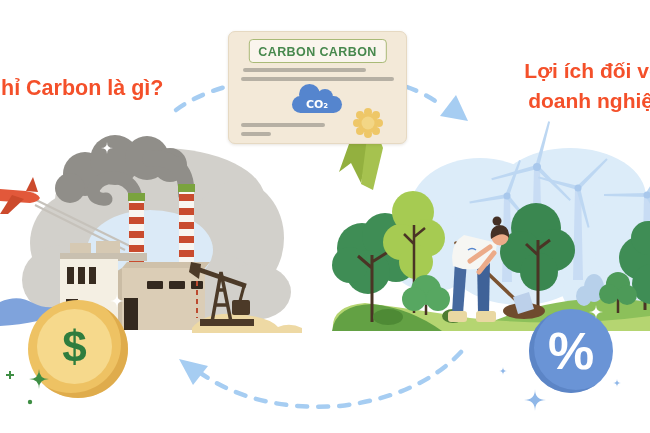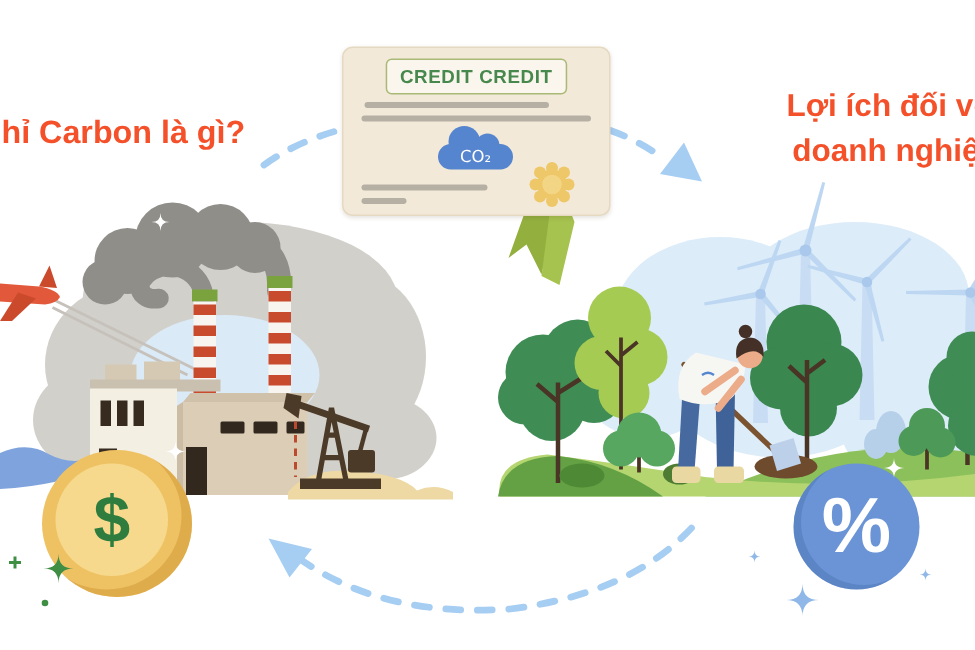--- a/index.html
+++ b/index.html
@@ -26,21 +26,21 @@
   .cl1{left:14px;top:36px;width:123px;}
   .cl2{left:12px;top:45px;width:153px;}
   .cl3{left:12px;top:91px;width:84px;}
   .cl4{left:12px;top:100px;width:30px;}
   .co2-cloud{position:absolute;left:63px;top:52px;width:50px;height:29px;}
   .cloud-body{position:absolute;left:0;bottom:0;width:50px;height:17px;border-radius:9px;background:#5585ce;}
   .puff{position:absolute;border-radius:50%;background:#5585ce;}
   .p1{left:7px;top:0;width:21px;height:21px;}
   .p2{left:25px;top:5px;width:16px;height:16px;}
   .co2-text{position:absolute;left:0;right:0;bottom:2px;text-align:center;
-        color:#fff;font-weight:normal;font-size:11px;font-family:"DejaVu Sans","Liberation Sans",sans-serif;}
+        color:#fff;font-weight:bold;font-size:11px;font-family:"DejaVu Sans","Liberation Sans",sans-serif;}
 
   
   .coin{position:absolute;left:28px;top:300px;width:100px;height:98px;border-radius:50%;z-index:5;
         background:#eec263;box-shadow:inset -7px -5px 0 rgba(213,156,61,.6);}
   .coin-inner{position:absolute;left:9px;top:9px;width:75px;height:75px;border-radius:50%;
         background:#f6d98c;display:flex;align-items:center;justify-content:center;}
   .coin-inner span{font-size:44px;font-weight:bold;color:#2f7d3e;}
 
   
   .percent-badge{position:absolute;left:529px;top:309px;width:84px;height:84px;border-radius:50%;z-index:5;
@@ -266,21 +266,21 @@
       <path d="M176,110 Q198,94 229,86"></path>
       <path d="M407,87 Q424,93 440,104"></path>
       <path d="M461,352 Q420,396 340,406 Q255,412 199,372"></path>
     </g>
     <polygon points="468,121 440,116 456,95" fill="#a6cdf2"></polygon>
     <polygon points="179,359 208,366 193,385" fill="#a6cdf2"></polygon>
   </svg>
 
   <div class="card">
     <div class="card-pill">
-      <span>CREDIT CREDIT</span>
+      <span>CARBON CARBON</span>
     </div>
     <div class="card-line cl1"></div>
     <div class="card-line cl2"></div>
     <div class="co2-cloud">
       <div class="puff p1"></div>
       <div class="puff p2"></div>
       <div class="cloud-body"></div>
       <span class="co2-text">CO₂</span>
     </div>
     <div class="card-line cl3"></div>

